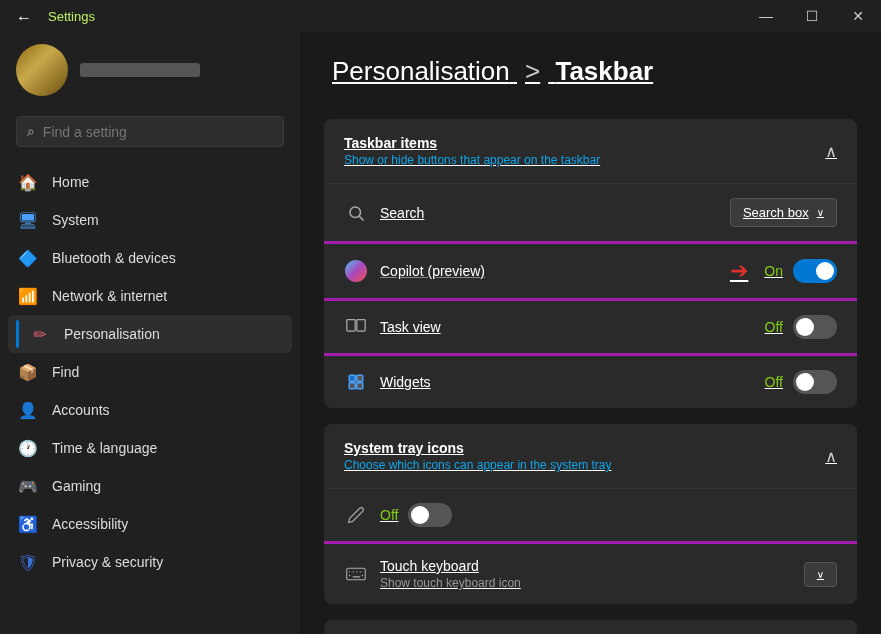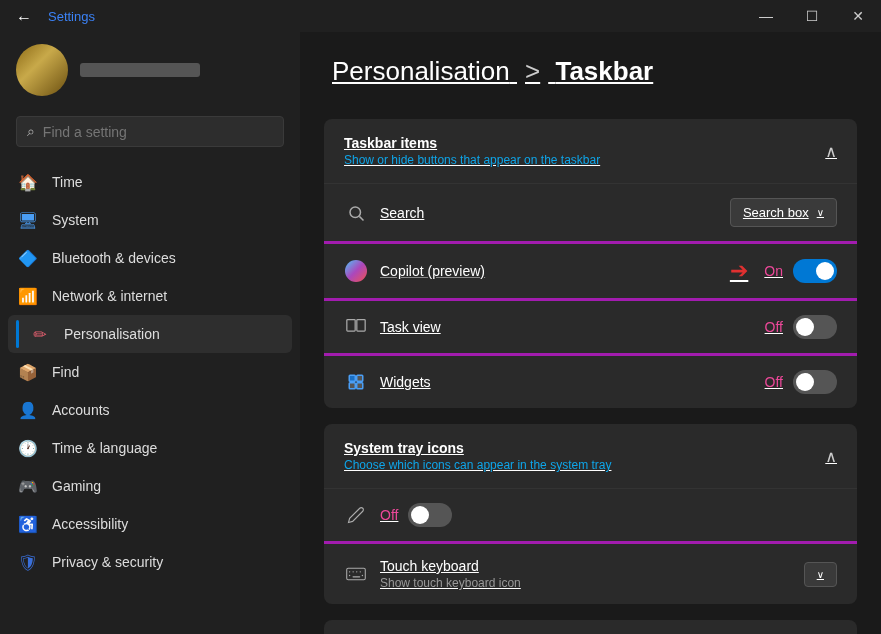--- a/index.html
+++ b/index.html
@@ -23,21 +23,21 @@
       background: #202020;
       flex-shrink: 0;
     }
     .titlebar-left {
       display: flex;
       align-items: center;
       gap: 12px;
     }
     .titlebar-title {
       font-size: 13px;
-      color: #3b82f6;
+      color: #bef264;
     }
     .titlebar-controls {
       display: flex;
     }
     .titlebar-btn {
       width: 46px;
       height: 32px;
       display: flex;
       align-items: center;
       justify-content: center;
@@ -237,21 +237,21 @@
       color: #999;
       margin-top: 2px;
     }
     .row-control {
       display: flex;
       align-items: center;
       gap: 10px;
     }
     .row-status {
       font-size: 14px;
-      color: #ec4899;
+      color: #84cc16;
     }
 
     
     .dropdown-btn {
       display: flex;
       align-items: center;
       gap: 8px;
       background: #3a3a3a;
       border: 1px solid #555;
       border-radius: 4px;
@@ -341,21 +341,21 @@
     </div>
 
     <div class="search-box">
       <span class="search-icon-svg">⌕</span>
       <input type="text" placeholder="Find a setting" style="">
     </div>
 
     <div class="nav-list sidebar-scroll" id="nav-list">
     <div class="nav-item">
           <span class="nav-icon icon-home">🏠</span>
-          <span>Time</span>
+          <span>Home</span>
         </div>
         <div class="nav-item">
           <span class="nav-icon icon-system">🖥</span>
           <span>System</span>
         </div>
         <div class="nav-item">
           <span class="nav-icon icon-bluetooth">🔷</span>
           <span>Bluetooth &amp; devices</span>
         </div>
         <div class="nav-item">

